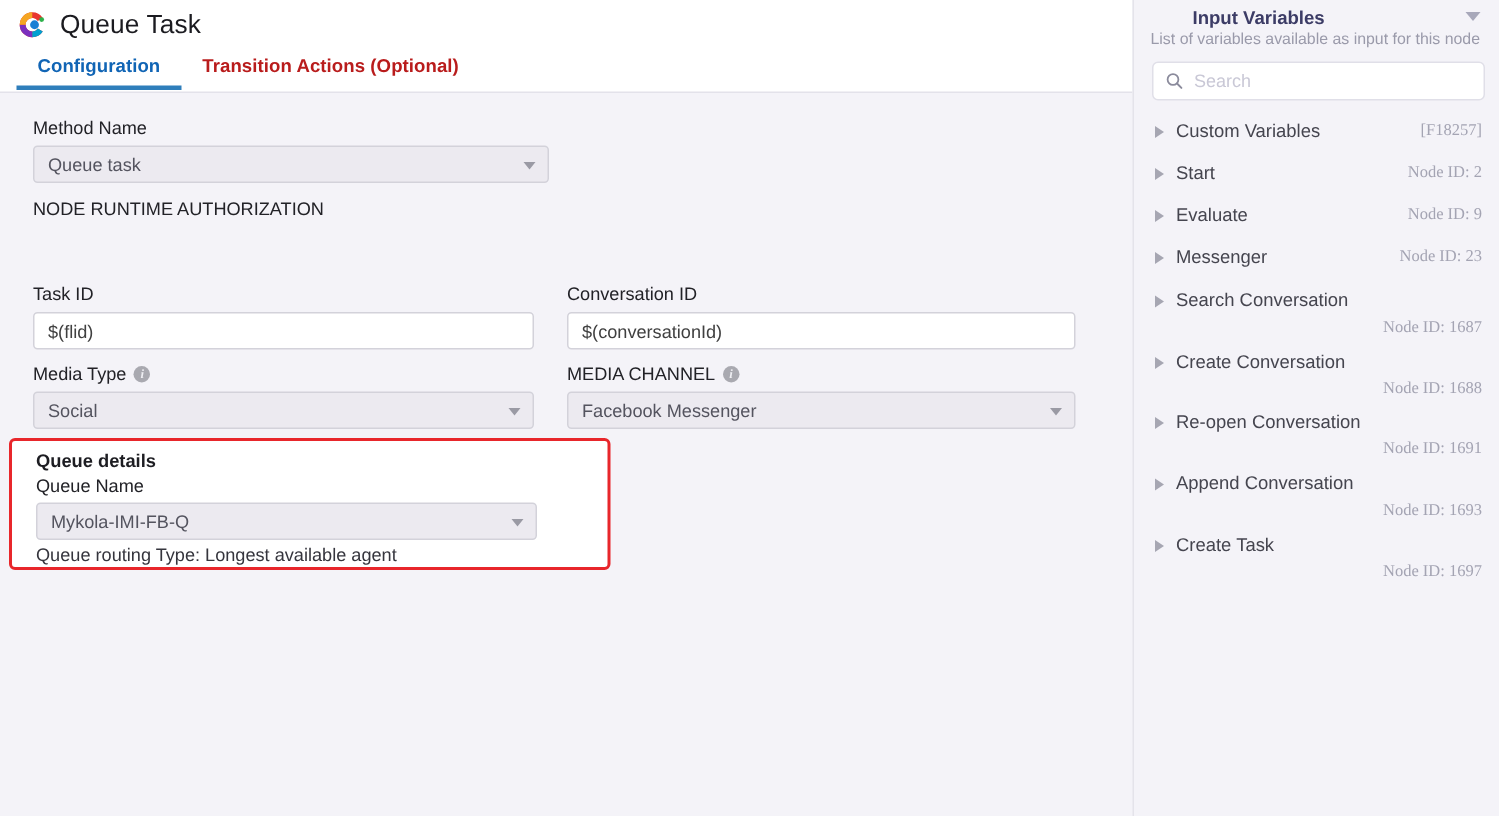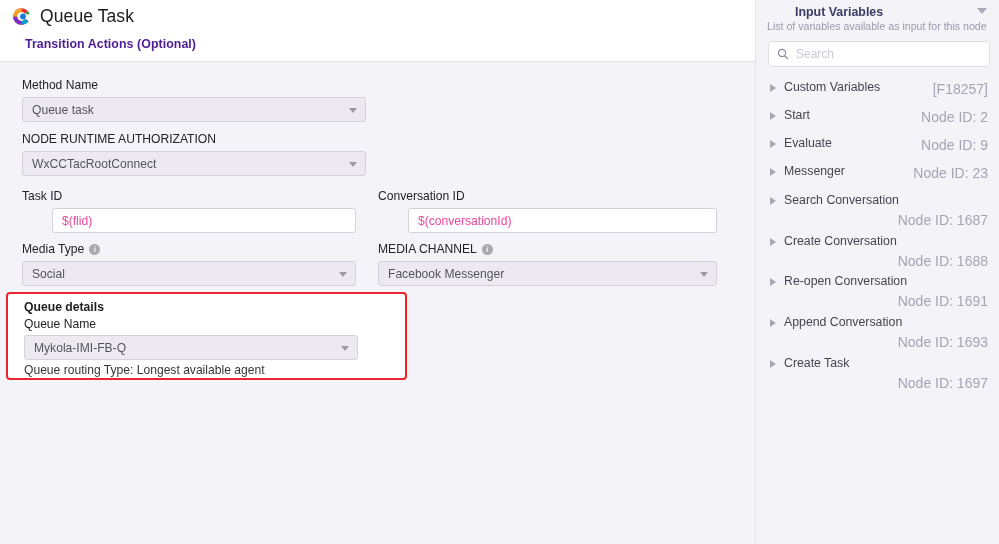--- a/index.html
+++ b/index.html
@@ -32,21 +32,21 @@
   #app-icon { width: 19px; height: 19px; display: block; }
   #page-title {
     font-size: 17.5px; font-weight: 400; color: #1b1b20;
     letter-spacing: .1px;
   }
   #tabs {
     position: absolute; left: 11px; top: 37px;
     display: flex; align-items: flex-end; gap: 0;
   }
   .tab {
-    font-size: 12.4px; font-weight: bold; color: #4c1d95;
+    font-size: 12.4px; font-weight: bold; color: #b91c1c;
     padding: 0 14px 6px 14px; cursor: pointer;
     border-bottom: 3px solid transparent;
     white-space: nowrap; letter-spacing: .05px;
   }
   .tab.active { border-bottom-color: #2f7ebb; color: #1165b5; }
 
   
   #form-area { position: absolute; left: 0; top: 62px; width: 755px; }
   .field-label {
     font-size: 12.1px; color: #222227; margin-bottom: 5px;
@@ -58,21 +58,21 @@
     font-size: 8.5px; font-weight: bold; font-style: italic;
     display: inline-flex; align-items: center; justify-content: center;
     line-height: 1; font-family: "Liberation Serif", serif;
   }
   .ctl {
     position: relative; height: 25px; border-radius: 3px;
     border: 1px solid #d3d2da; display: flex; align-items: center;
     padding: 0 9px; font-size: 12.1px; color: #4b4b55;
   }
   .ctl.select { background: #eceaf0; color: #54545f; padding-right: 26px; }
-  .ctl.input  { background: #ffffff; color: #ec4899; margin-left: 30px; }
+  .ctl.input  { background: #ffffff; color: #404040; }
   .caret {
     position: absolute; right: 8px; top: 50%; margin-top: -2px;
     width: 0; height: 0;
     border-left: 4.5px solid transparent;
     border-right: 4.5px solid transparent;
     border-top: 5px solid #9a9aa4;
   }
 
   .row-full { position: absolute; left: 22px; width: 344px; }
   .col-left  { position: absolute; left: 22px;  width: 334px; }
@@ -149,22 +149,23 @@
     border-bottom: 4.5px solid transparent;
     border-left: 6px solid #a6a6b2;
   }
   .sb-label {
     position: absolute; left: 28px; top: 1px;
     font-size: 12.3px; color: #45454f;
     white-space: nowrap;
   }
   .sb-id {
     position: absolute; right: 12px; top: 2px;
-    font-size: 14px; color: #a4a4b3;
+    font-size: 11px; color: #a4a4b3;
     white-space: nowrap;
+    font-family: Liberation Serif, serif;
   }
   .sb-id.wrapped { top: 20px; }
 </style>
 </head>
 <body>
 
 <div id="app">
 
   <div id="left-panel">
 
@@ -175,40 +176,37 @@
           <path d="M1.2 10 A8.8 8.8 0 0 0 10 18.8 L10 14.7 A4.7 4.7 0 0 1 5.3 10 Z" fill="#7b2fbe"></path>
           <path d="M10 1.2 A8.8 8.8 0 0 0 1.2 10 L5.3 10 A4.7 4.7 0 0 1 10 5.3 Z" fill="#f5a623"></path>
           <path d="M10 18.8 A8.8 8.8 0 0 0 17.4 14.8 L13.9 12.6 A4.7 4.7 0 0 1 10 14.7 Z" fill="#00a0d1"></path>
           <circle cx="11.6" cy="10" r="3.1" fill="#1a7fd4"></circle>
           <circle cx="16.6" cy="6.4" r="1.7" fill="#2db14a"></circle>
         </svg>
         <span id="page-title">Queue Task</span>
       </div>
 
       <div id="tabs">
+        <div class="tab active">Configuration</div>
         <div class="tab">Transition Actions (Optional)</div>
       </div>
     </div>
 
     <div id="form-area">
 
       <div class="row-full" id="f-method">
         <div class="field-label">Method Name</div>
         <div class="ctl select">
           <span>Queue task</span>
           <span class="caret"></span>
         </div>
       </div>
 
       <div class="row-full" id="f-auth">
         <div class="field-label">NODE RUNTIME AUTHORIZATION</div>
-        <div class="ctl select">
-          <span>WxCCTacRootConnect</span>
-          <span class="caret"></span>
-        </div>
       </div>
 
       <div class="col-left" id="f-taskid">
         <div class="field-label">Task ID</div>
         <div class="ctl input">
           <span>$(flid)</span>
         </div>
       </div>
 
       <div class="col-right" id="f-convid">

